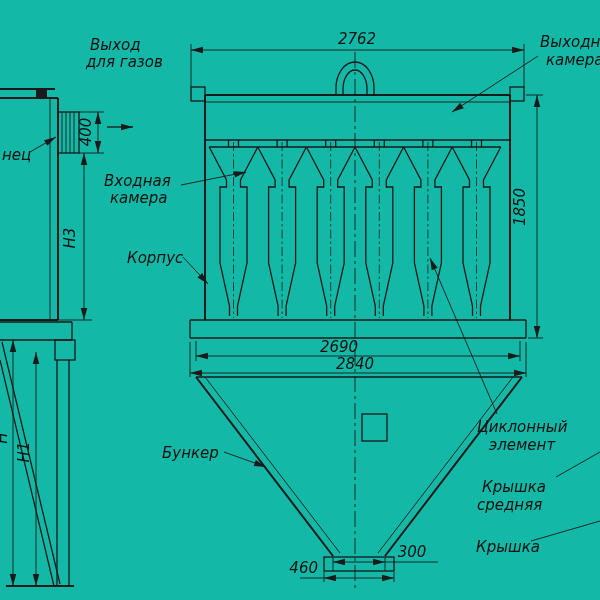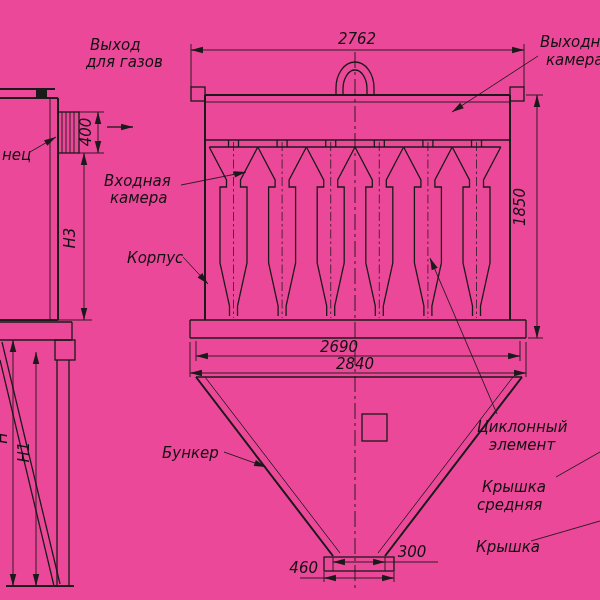--- a/index.html
+++ b/index.html
@@ -1,16 +1,16 @@
 <!DOCTYPE html>
 <html><head>
 <meta charset="utf-8">
 <style>
   html,body{margin:0;padding:0;width:600px;height:600px;background:#fff;overflow:hidden}
-  .canvas{position:relative;width:600px;height:600px;background:#ec4899}
+  .canvas{position:relative;width:600px;height:600px;background:#14b8a6}
   svg{display:block}
   text{font-family:"DejaVu Sans","Liberation Sans",sans-serif;font-style:italic;fill:#111}
   .lbl{font-size:15px}
   .dim{font-size:15px}
   .thick{stroke:#1a1a1a;stroke-width:2;fill:none}
   .med{stroke:#1a1a1a;stroke-width:1.3;fill:none}
   .thin{stroke:#1a1a1a;stroke-width:0.9;fill:none}
   .cl{stroke:#1a1a1a;stroke-width:0.9;fill:none;stroke-dasharray:16 4 3 4}
   .cl2{stroke:#1a1a1a;stroke-width:0.75;fill:none;stroke-dasharray:9 3 2.5 3}
 </style>

